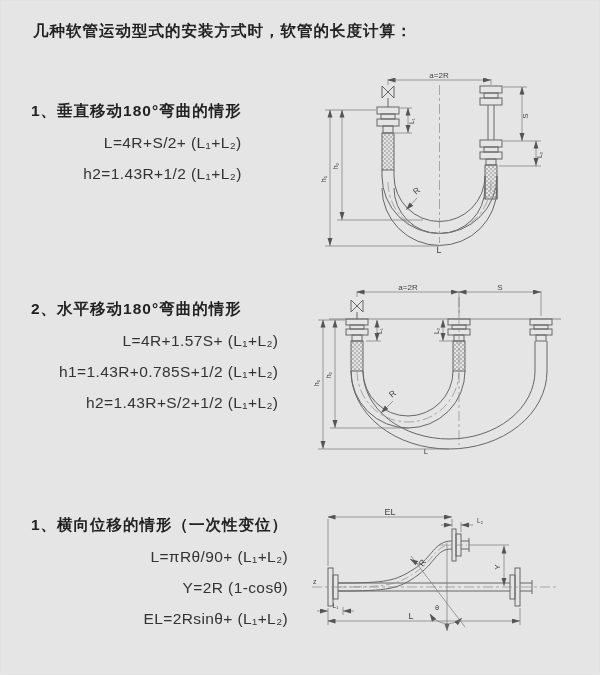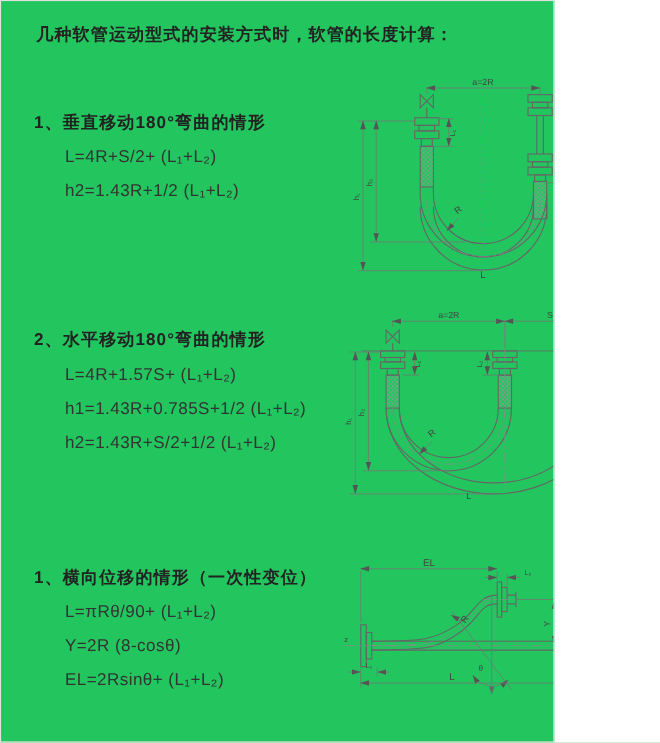--- a/index.html
+++ b/index.html
@@ -1,38 +1,38 @@
 <!DOCTYPE html>
 <html><head>
 <meta charset="utf-8">
 <style>
   html,body{margin:0;padding:0;background:#ffffff;}
   .page{
     position:relative;
-    width:504px;height:675px;
-    background:#22c55e;
+    width:600px;height:675px;
+    background:#e5e5e5;
     border:1px solid #e2e2e2;
     box-sizing:border-box;
     font-family:"Liberation Sans","DejaVu Sans",sans-serif;
     color:#2f2f2f;
     overflow:hidden;
   }
   .doc-title{
     position:absolute;left:32px;top:20px;
     font-size:15.5px;font-weight:700;letter-spacing:1px;
     color:#222;
   }
   .text-block{position:absolute;left:30px;}
   .sec-heading{
     font-size:15.5px;font-weight:700;letter-spacing:1px;
     color:#222;margin:0 0 12px 0;
   }
   .formula{
     font-size:15.5px;font-weight:400;letter-spacing:0.4px;
-    color:#333;margin:0 0 13px 28px;line-height:18px;
+    color:#333;margin:0 0 13px 28px;line-height:18px;text-align:right;
   }
   .diag{position:absolute;}
   .diag text{
     font-family:"Liberation Sans","DejaVu Sans",sans-serif;
     fill:#444;
   }
 </style>
 </head>
 <body>
 
@@ -49,21 +49,21 @@
   <section class="text-block" style="top:298px">
     <div class="sec-heading">2、水平移动180°弯曲的情形</div>
     <div class="formula">L=4R+1.57S+ (L₁+L₂)</div>
     <div class="formula">h1=1.43R+0.785S+1/2 (L₁+L₂)</div>
     <div class="formula">h2=1.43R+S/2+1/2 (L₁+L₂)</div>
   </section>
 
   <section class="text-block" style="top:514px">
     <div class="sec-heading">1、横向位移的情形（一次性变位）</div>
     <div class="formula">L=πRθ/90+ (L₁+L₂)</div>
-    <div class="formula">Y=2R (8-cosθ)</div>
+    <div class="formula">Y=2R (1-cosθ)</div>
     <div class="formula">EL=2Rsinθ+ (L₁+L₂)</div>
   </section>
 
   <svg class="diag" style="left:312px;top:70px" width="250" height="185" viewBox="0 0 250 185">
     <defs>
       <marker id="m1e" markerWidth="9" markerHeight="6" refX="8" refY="2.5" orient="auto" markerUnits="userSpaceOnUse">
           <path d="M0,0 L8,2.5 L0,5 Z" fill="#555"></path>
         </marker>
       <marker id="m1s" markerWidth="9" markerHeight="6" refX="0.5" refY="2.5" orient="auto" markerUnits="userSpaceOnUse">
           <path d="M8,0 L0,2.5 L8,5 Z" fill="#555"></path>

